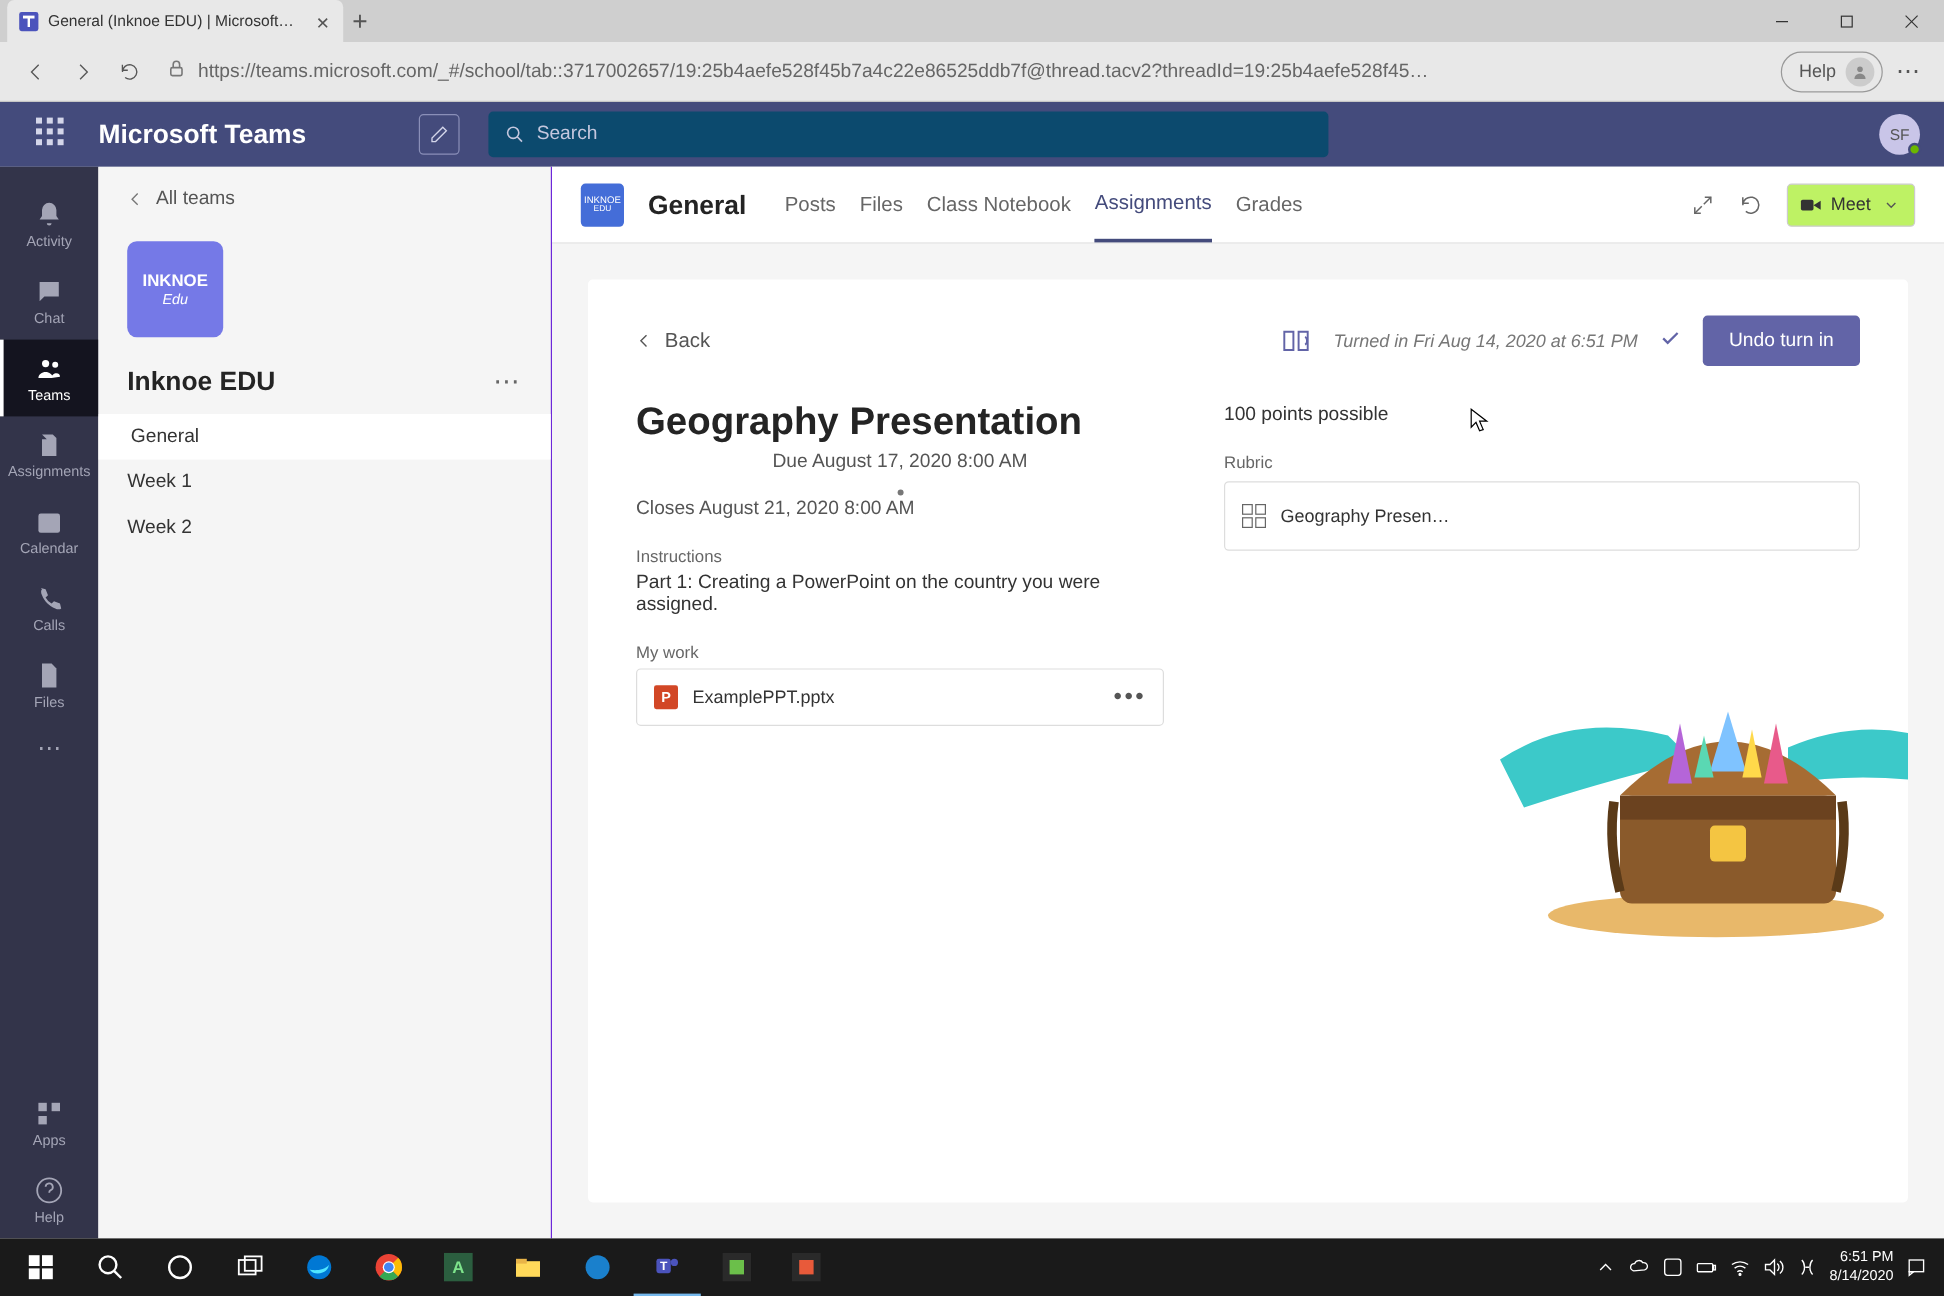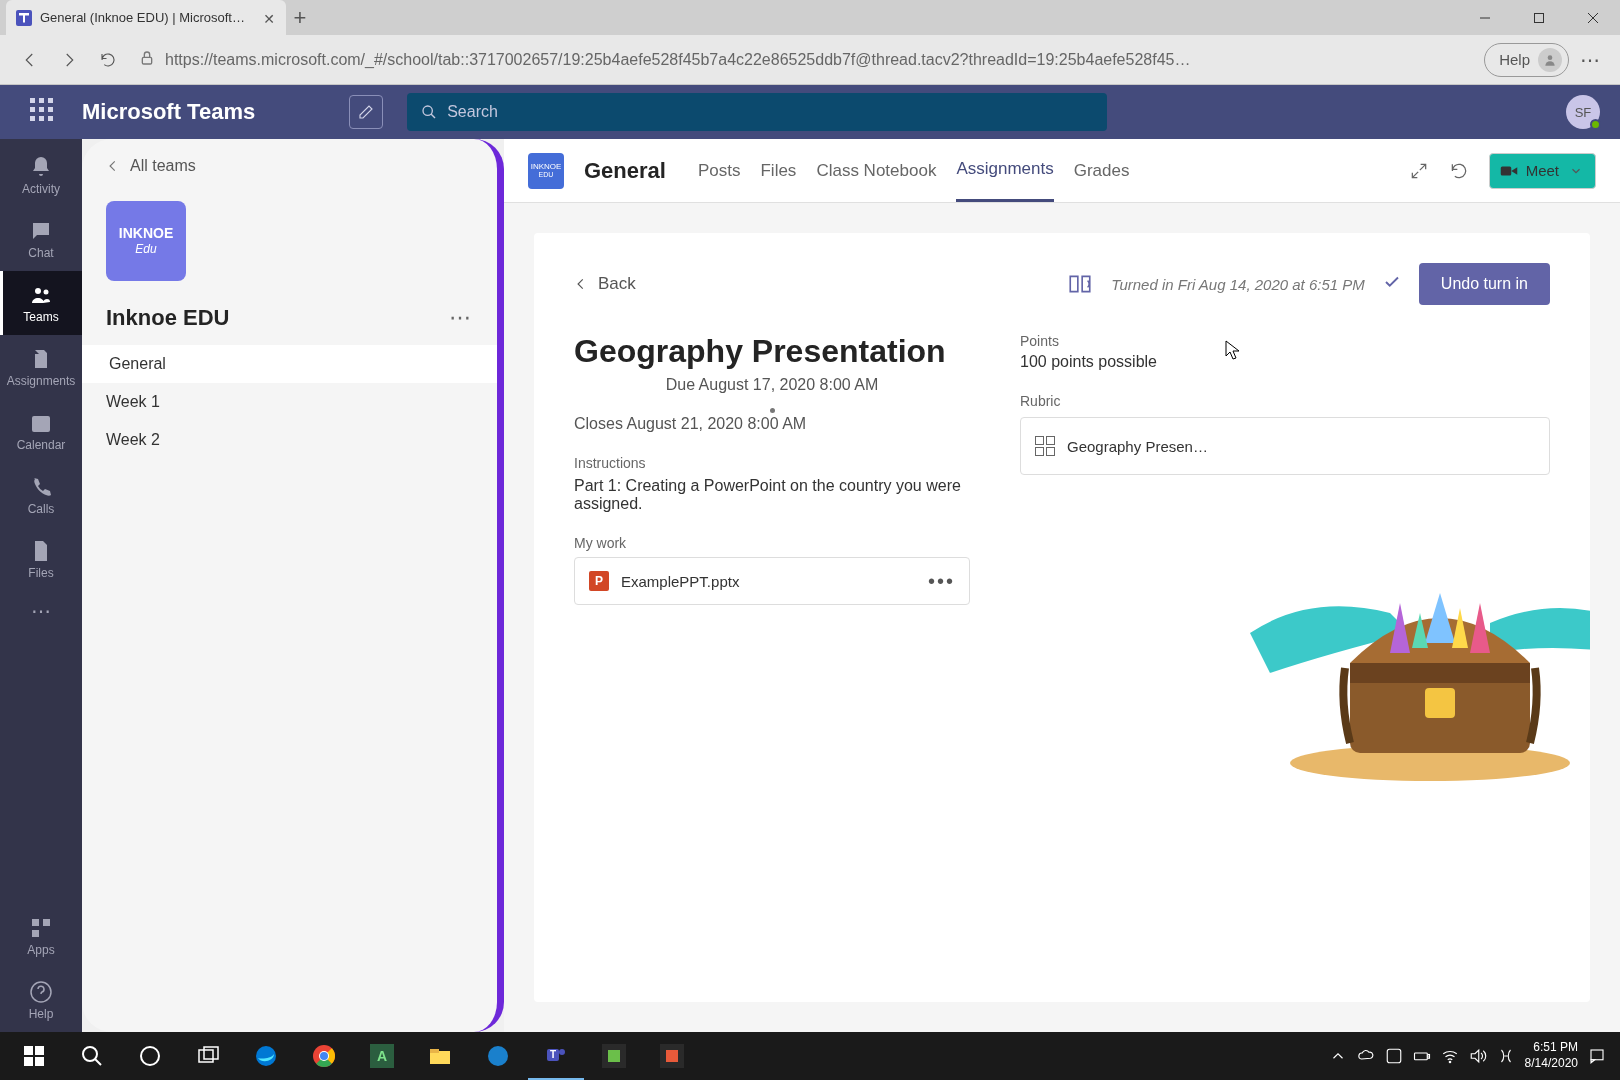--- a/index.html
+++ b/index.html
@@ -34,49 +34,49 @@
 .compose-btn svg { width: 18px; height: 18px; stroke: #d4d6ea; fill: none; stroke-width: 1.5; }
 .search-box { flex: 0 0 700px; height: 38px; background: #0c4a6e; border-radius: 4px; display: flex; align-items: center; padding: 0 14px; gap: 10px; color: #c4c7de; font-size: 16px; cursor: text; }
 .search-box svg { width: 16px; height: 16px; stroke: #c4c7de; fill: none; stroke-width: 2; }
 .avatar-sf { margin-left: auto; width: 34px; height: 34px; border-radius: 50%; background: #c9c5e8; display: flex; align-items: center; justify-content: center; font-size: 13px; color: #555; position: relative; cursor: pointer; }
 .presence { position: absolute; bottom: -1px; right: -1px; width: 11px; height: 11px; background: #6bb700; border: 2px solid #444b7c; border-radius: 50%; }
 
 
 .app-body { display: flex; height: calc(100% - 139px - 48px); }
 
 
-.rail { width: 82px; background: #33344a; display: flex; flex-direction: column; align-items: center; padding-top: 4px; }
+.rail { width: 82px; background: #33344a; display: flex; flex-direction: column; align-items: center; padding-top: 16px; }
 .rail-item { width: 100%; height: 64px; display: flex; flex-direction: column; align-items: center; justify-content: center; gap: 3px; color: #a4a5b6; font-size: 12px; cursor: pointer; }
 .rail-item.active { background: #14141f; color: #fff; border-left: 3px solid #fff; padding-right: 3px;}
 .rail-item svg { width: 24px; height: 24px; fill: currentColor; }
 .rail-spacer { flex: 1; }
 
 
-.channels { width: 422px; background: #f5f5f5; border-right: 7px solid #6d28d9; overflow: hidden; border-radius: 30px; }
+.channels { width: 378px; background: #f5f5f5; border-right: 1px solid #6d28d9; overflow: hidden; }
 .all-teams { display: flex; align-items: center; gap: 10px; padding: 18px 24px; font-size: 16px; color: #555; cursor: pointer; }
 .all-teams svg { width: 14px; height: 14px; stroke: #777; fill: none; stroke-width: 2; }
 .team-avatar { width: 80px; height: 80px; border-radius: 8px; background: #7579e7; margin: 8px 0 0 24px; display: flex; flex-direction: column; align-items: center; justify-content: center; color: #fff; font-size: 14px; font-weight: 600; line-height: 1.2; }
 .team-name-row { display: flex; align-items: center; justify-content: space-between; padding: 24px 24px 14px; }
 .team-name { font-size: 22px; font-weight: 700; color: #242424; }
 .team-more { color: #666; font-size: 22px; cursor: pointer; letter-spacing: 2px; }
 .channel-item { padding: 10px 24px; font-size: 16px; color: #333; cursor: pointer; }
 .channel-item.active { background: #fff; border-left: 3px solid transparent; }
 
 
 .content { flex: 1; background: #f5f5f5; display: flex; flex-direction: column; }
 
 .channel-header { height: 64px; background: #fff; border-bottom: 1px solid #e0e0e0; display: flex; align-items: center; padding: 0 24px; gap: 20px; }
 .ch-avatar { width: 36px; height: 36px; border-radius: 4px; background: #446dd8; display: flex; align-items: center; justify-content: center; color: #fff; font-size: 10px; flex-direction:column; line-height:1; }
 .ch-title { font-size: 22px; font-weight: 700; color: #242424; margin-right: 12px;}
 .ch-tab { font-size: 17px; color: #666; padding: 20px 0; cursor: pointer; }
 .ch-tab.active { color: #444b7c; border-bottom: 3px solid #444b7c; font-weight:400;}
 .ch-spacer { flex: 1; }
 .ch-icon { width: 20px; height: 20px; color: #666; cursor: pointer; }
 .ch-icon svg { width: 20px; height: 20px; stroke: #666; fill: none; stroke-width: 1.5; }
-.meet-btn { height: 36px; border: 1px solid #ccc; border-radius: 4px; background:#14b8a6; display: flex; align-items: center; padding: 0 10px; gap: 8px; font-size: 15px; color: #333; cursor: pointer; }
+.meet-btn { height: 36px; border: 1px solid #ccc; border-radius: 4px; background:#bef264; display: flex; align-items: center; padding: 0 10px; gap: 8px; font-size: 15px; color: #333; cursor: pointer; }
 .meet-btn svg { width: 18px; height: 14px; fill: #333; }
 
 
 .card-wrap { flex: 1; padding: 30px; overflow: hidden; position: relative; }
 .card { background: #fff; border-radius: 4px; height: 100%; padding: 30px 40px; position: relative; overflow: hidden; }
 .card-top { display: flex; align-items: center; justify-content: space-between; margin-bottom: 28px; }
 .back-btn { display: flex; align-items: center; gap: 10px; color: #555; font-size: 17px; cursor: pointer; }
 .back-btn svg { width: 14px; height: 14px; stroke: #555; fill: none; stroke-width: 2; }
 .card-top-right { display: flex; align-items: center; gap: 18px; }
 .immersive-icon { width: 26px; height: 26px; color: #6264a7;}
@@ -379,21 +379,20 @@
 
             <div class="sub-label">My work</div>
             <div class="work-box">
               <div class="ppt-icon"></div>
               <span class="work-name">ExamplePPT.pptx</span>
               <span class="work-more">•••</span>
             </div>
           </div>
 
           <div class="col-right">
-            <div class="points-label">Points</div>
             <div class="points-val">100 points possible</div>
             <div class="points-label">Rubric</div>
             <div class="rubric-box" style="margin-top:8px;">
               <div class="rubric-icon">
                   <span></span>
                   <span></span>
                   <span></span>
                   <span></span>
                 </div>
               <span>Geography Presen…</span>

